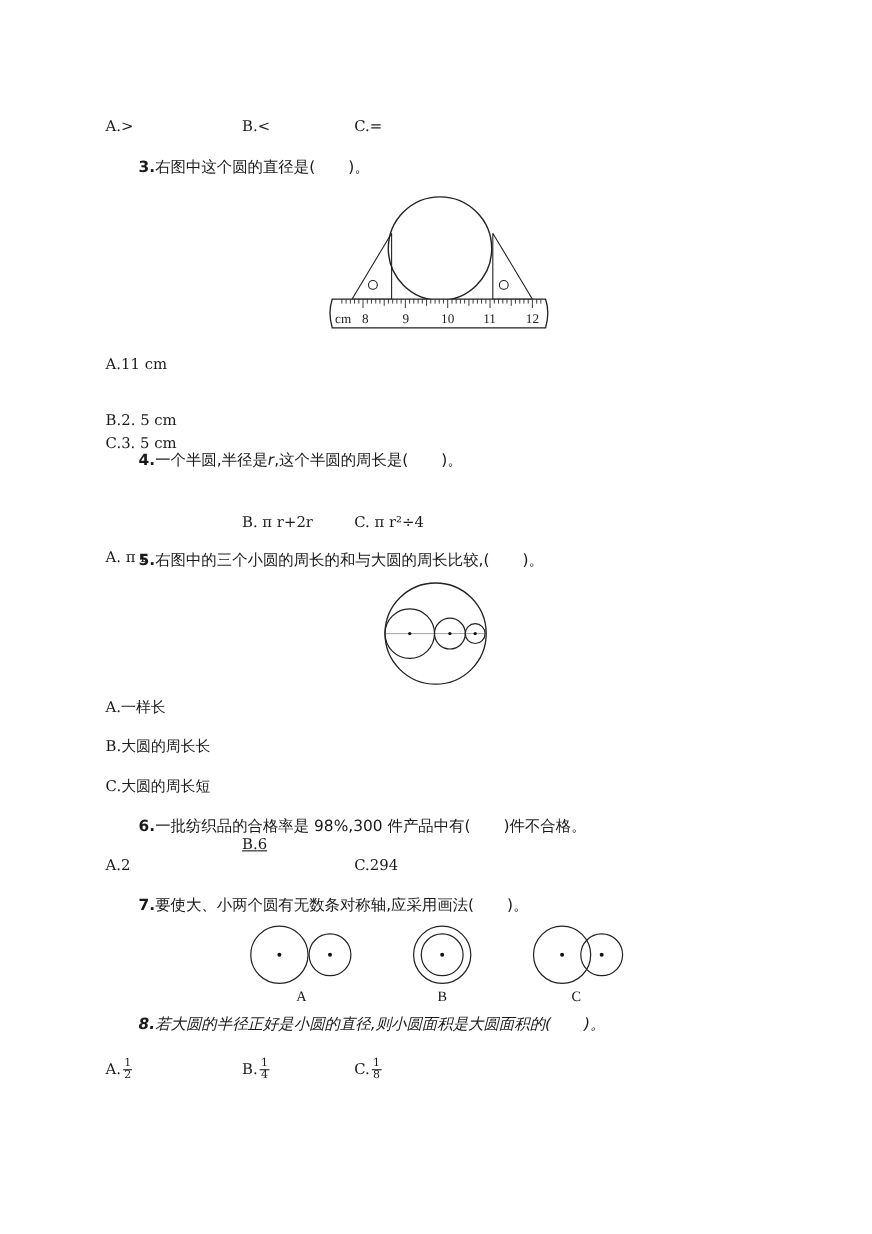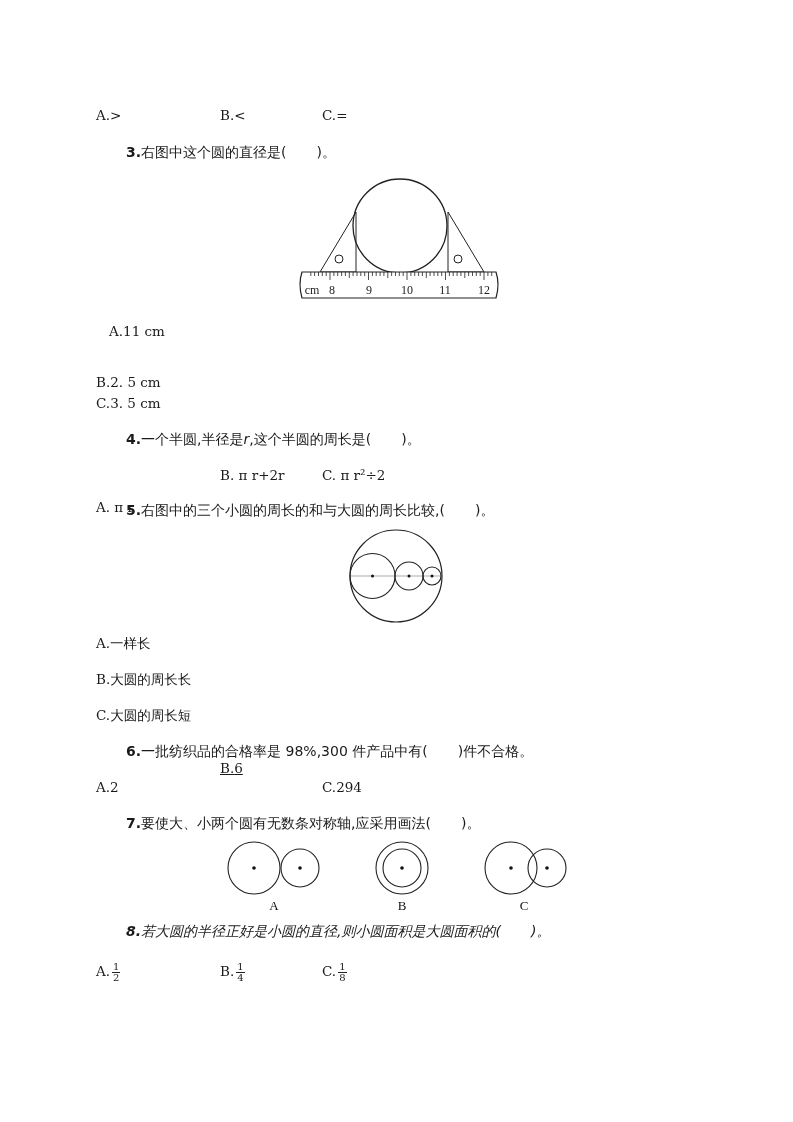--- a/index.html
+++ b/index.html
@@ -98,41 +98,41 @@
   <g font-family="Liberation Serif, serif" font-size="12" fill="#222" text-anchor="middle">
     <text x="16" y="118">cm</text>
     <text x="36" y="118">8</text>
     <text x="73" y="118">9</text>
     <text x="111" y="118">10</text>
     <text x="149" y="118">11</text>
     <text x="188" y="118">12</text>
   </g>
 </svg>
 
-<div class="opt" style="left:96px; top:322px;margin-left:13px;">
+<div class="opt" style="left:96px; top:322px;">
   <span>A.</span><span>11  cm</span>
 </div>
 <div class="opt" style="left:96px; top:358px;margin-top:15px;">
   <span>B.</span><span>2. 5  cm</span>
 </div>
 <div class="opt" style="left:96px; top:394px;">
   <span>C.</span><span>3. 5  cm</span>
 </div>
 
-<div class="line q" style="top:430px;">
+<div class="line q" style="top:410px;">
   <span class="qnum">4.</span><span>一个半圆,半径是</span><span class="it">r</span><span>,这个半圆的周长是(</span><span class="paren"></span><span>)。</span>
 </div>
 <div class="opt" style="left:96px; top:466px;margin-top:32px;">
   <span>A.</span> <span>π r</span>
 </div>
 <div class="opt" style="left:220px; top:466px;">
   <span>B.</span> <span>π r+2r</span>
 </div>
 <div class="opt" style="left:322px; top:466px;">
-  <span>C.</span> <span>π r²÷2</span>
+  <span>C.</span> <span>π r²÷4</span>
 </div>
 
 <div class="line q" style="top:501px;">
   <span class="qnum">5.</span><span>右图中的三个小圆的周长的和与大圆的周长比较,(</span><span class="paren"></span><span>)。</span>
 </div>
 
 <svg class="figure" style="left:348px; top:528px;" width="96" height="96" viewBox="0 0 96 96">
   <circle cx="48" cy="48" r="46" fill="none" stroke="#222" stroke-width="1.2"></circle>
   <line x1="2" y1="48" x2="94" y2="48" stroke="#888" stroke-width="0.7"></line>
   <circle cx="24.5" cy="48" r="22.5" fill="none" stroke="#222" stroke-width="1.1"></circle>

